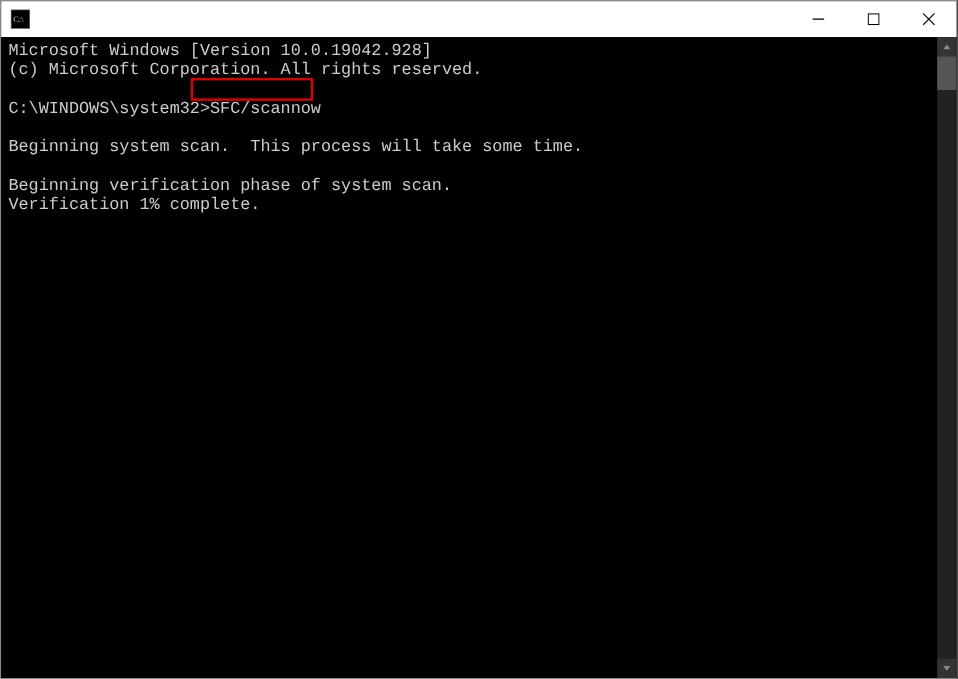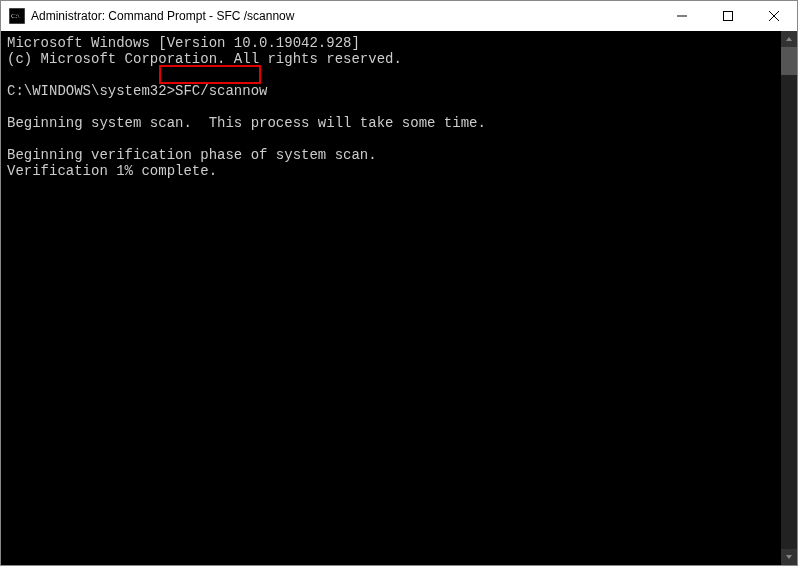--- a/index.html
+++ b/index.html
@@ -106,21 +106,20 @@
 </head>
 <body>
 
 <div class="titlebar">
   <span class="app-icon">
     <svg width="16" height="16" viewBox="0 0 16 16">
       <rect x="0" y="0" width="16" height="16" fill="#000" stroke="#888" stroke-width="1"></rect>
       <text x="2" y="10" fill="#ccc" font-size="7" font-family="Consolas">C:\</text>
     </svg>
   </span>
-  <span class="title-text">Administrator: Command Prompt - SFC /scannow</span>
   <div class="window-controls">
     <div class="win-btn">
       <svg width="10" height="10" viewBox="0 0 10 10">
           <line x1="0" y1="5" x2="10" y2="5" stroke="#000" stroke-width="1"></line>
         </svg>
     </div>
     <div class="win-btn">
       <svg width="10" height="10" viewBox="0 0 10 10">
           <rect x="0.5" y="0.5" width="9" height="9" fill="none" stroke="#000" stroke-width="1"></rect>
         </svg>

